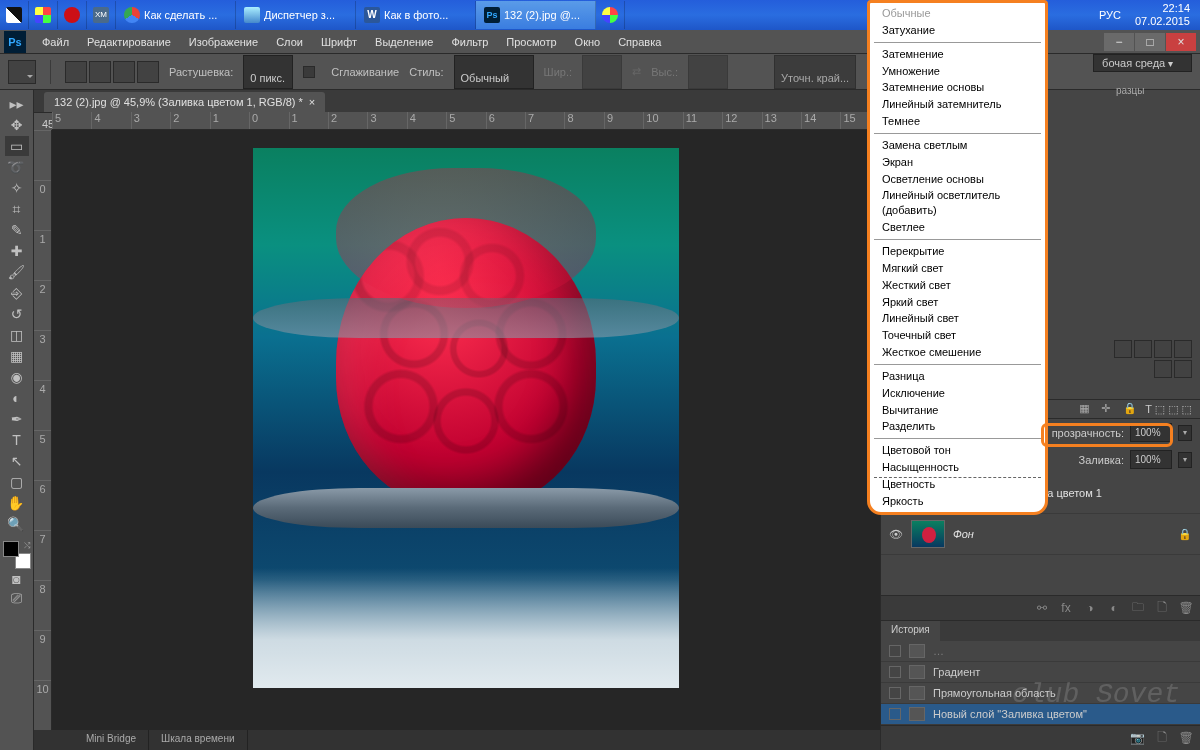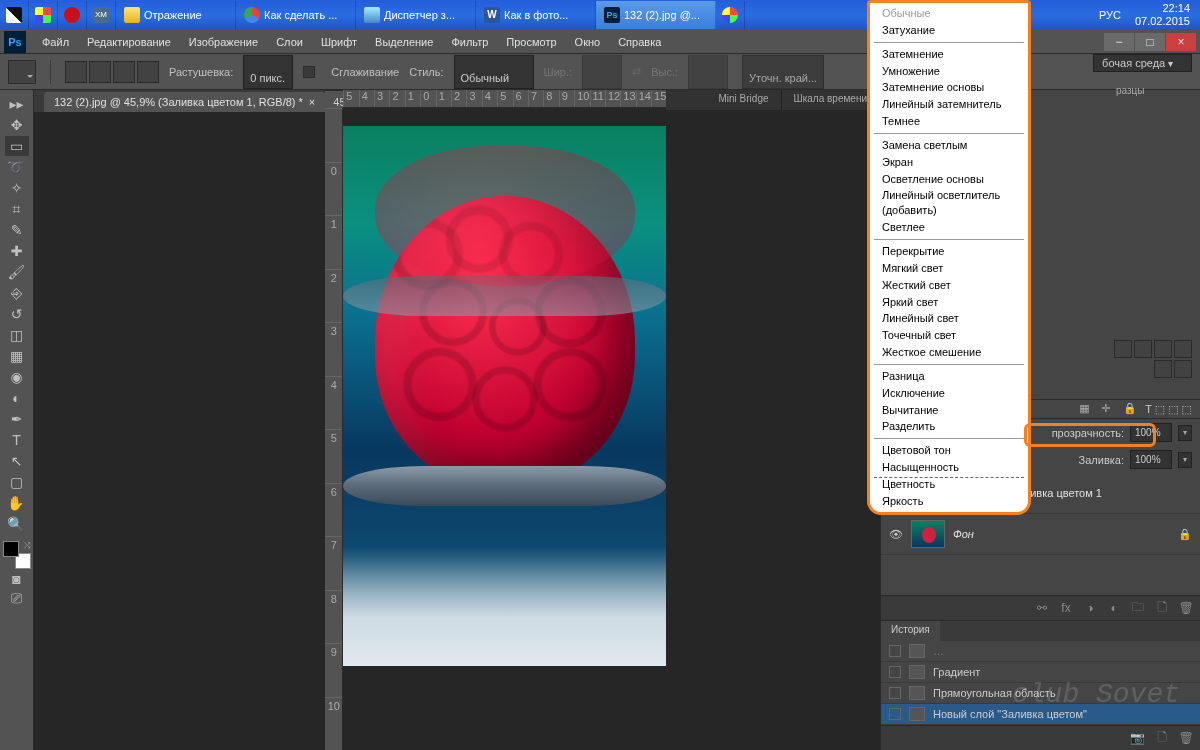--- a/index.html
+++ b/index.html
@@ -37,21 +37,21 @@
 .opt-sep{width:1px;height:24px;background:#3a3a3a;margin:0 4px}
 .ps-body{flex:1;display:flex;overflow:hidden}
 .ps-tools{width:34px;background:#535353;border-right:1px solid #2a2a2a;display:flex;flex-direction:column;align-items:center;padding-top:4px;gap:1px}
 .tool-btn{width:24px;height:20px;display:flex;align-items:center;justify-content:center;color:#c0c0c0;position:relative;font-size:14px}
 .tool-btn.s{height:18px}
 .tool-btn.active{background:#3a3a3a}
 .fgbg{position:relative;width:28px;height:28px;margin-top:6px}
 .fg{position:absolute;top:0;left:0;width:16px;height:16px;background:#000;border:1px solid #888}
 .bg{position:absolute;bottom:0;right:0;width:16px;height:16px;background:#fff;border:1px solid #888}
 .swap{position:absolute;top:0;right:0;font-size:8px;color:#aaa}
-.ps-work{flex:1;display:flex;flex-direction:row;background:#262626}
+.ps-work{flex:1;display:flex;flex-direction:column;background:#262626}
 .doc-tabs{height:22px;background:#3a3a3a;display:flex;align-items:flex-end;padding-left:10px}
 .doc-tab{background:#535353;color:#e0e0e0;padding:4px 10px;font-size:10px;border-top-left-radius:3px;border-top-right-radius:3px;display:flex;gap:6px}
 .rulers-wrap{flex:1;position:relative;background:#262626}
 .ruler-h{position:absolute;top:0;left:18px;right:0;height:18px;background:#535353;border-bottom:1px solid #2a2a2a;display:flex;color:#aaa;font-size:9px}
 .ruler-h div{flex:1;border-left:1px solid #666;padding-left:2px}
 .ruler-v{position:absolute;top:18px;left:0;bottom:0;width:18px;background:#535353;border-right:1px solid #2a2a2a;display:flex;flex-direction:column;color:#aaa;font-size:9px}
 .ruler-v div{flex:1;border-top:1px solid #666;padding-top:2px;text-align:center}
 .canvas-area{position:absolute;top:18px;left:18px;right:0;bottom:22px;background:#262626;display:flex;align-items:flex-start;justify-content:center;padding-top:18px}
 .canvas-img{width:426px;height:540px;background:linear-gradient(180deg,#0a8060 0%,#0a9080 18%,#0a7090 35%,#083860 60%,#0d4a70 80%,#9ab8c8 100%);position:relative;overflow:hidden}
 .raspberry{position:absolute;top:70px;left:50%;transform:translateX(-50%);width:260px;height:290px;background:radial-gradient(circle at 40% 30%,#ff3050,#c00030 60%,#800020);border-radius:50% 50% 45% 45%;box-shadow:inset -20px -20px 40px rgba(0,0,0,.4),inset 20px 20px 40px rgba(255,100,120,.3)}
@@ -84,21 +84,21 @@
 .link-ic{width:8px;color:#999}
 .layer-name{color:#e0e0e0;font-size:11px}
 .layer-lock{margin-left:auto;color:#aaa}
 .layers-footer{display:flex;justify-content:flex-end;align-items:center;padding:4px 6px;gap:8px;background:#3a3a3a;border-top:1px solid #2a2a2a}
 .lf-ico{width:16px;height:16px;color:#888;display:flex;align-items:center;justify-content:center;font-size:12px}
 .history-panel{background:#454545;border-top:1px solid #2a2a2a}
 .hist-item{display:flex;align-items:center;padding:3px 8px;gap:8px;color:#ccc;font-size:10px;border-bottom:1px solid #3a3a3a}
 .hist-item.selected{background:#2a5a8a}
 .hist-thumb{width:16px;height:14px;border:1px solid #666;background:#555}
 .hist-check{width:12px;height:12px;border:1px solid #666}
-.blend-menu{position:absolute;top:0;left:867px;width:164px;background:#fff;border:3px solid #f58020;border-radius:4px 4px 14px 14px;z-index:100;font-size:11px;color:#000;padding:2px 0}
+.blend-menu{position:absolute;top:0;left:867px;width:181px;background:#fff;border:3px solid #f58020;border-radius:4px 4px 14px 14px;z-index:100;font-size:11px;color:#000;padding:2px 0}
 .blend-item{padding:1px 12px;line-height:1.35}
 .blend-item:first-child{color:#999}
 .blend-sep{height:1px;background:#999;margin:3px 4px}
 .blend-cutoff{position:absolute;bottom:34px;left:4px;right:4px;height:1px;border-top:1px dashed #666}
 .opacity-highlight{position:absolute;right:-128px;top:420px;width:132px;height:24px;border:3px solid #f58020;border-radius:6px;z-index:99;pointer-events:none}
 .ws-select{position:absolute;right:8px;top:0;background:#333;border:1px solid #222;color:#ccc;padding:2px 18px 2px 8px;font-size:10px}
 .minipanel{position:absolute;top:250px;right:8px;width:110px;display:flex;flex-direction:column;gap:2px}
 .mp-row{display:flex;justify-content:flex-end;gap:2px}
 .mp-ic{width:18px;height:18px;border:1px solid #2a2a2a;background:#424242}
 .watermark{position:absolute;bottom:40px;right:20px;color:rgba(255,255,255,.15);font-size:28px;font-style:italic;font-family:Liberation Mono, monospace;pointer-events:none}
@@ -112,24 +112,20 @@
       <span class="tb-icon" style="background:linear-gradient(45deg,#fff 48%,#111 48%)"></span>
     </div>
   <div class="taskbar-item icon-only">
       <span class="tb-icon" style="background:repeating-conic-gradient(#f44 0 25%,#4f4 0 50%,#44f 0 75%,#ff4 0 100%);"></span>
     </div>
   <div class="taskbar-item icon-only">
       <span class="tb-icon tb-opera"></span>
     </div>
   <div class="taskbar-item icon-only">
       <span class="tb-icon tb-xm">XM</span>
-    </div>
-  <div class="taskbar-item" style="width:120px">
-      <span class="tb-icon tb-folder"></span>
-      <span>Отражение</span>
     </div>
   <div class="taskbar-item" style="width:120px">
       <span class="tb-icon tb-chrome"></span>
       <span>Как сделать ...</span>
     </div>
   <div class="taskbar-item" style="width:120px">
       <span class="tb-icon" style="background:linear-gradient(#aef,#48c)"></span>
       <span>Диспетчер з...</span>
     </div>
   <div class="taskbar-item" style="width:120px">
@@ -188,21 +184,21 @@
         <span class="opt-check-box"></span>
         <span>Сглаживание</span>
       </div>
     <span class="opt-label">Стиль:</span>
     <div class="opt-input" style="min-width:80px">Обычный</div>
     <span class="opt-label" style="color:#777">Шир.:</span>
     <div class="opt-input" style="min-width:40px;opacity:.5"></div>
     <span style="color:#666">⇄</span>
     <span class="opt-label" style="color:#777">Выс.:</span>
     <div class="opt-input" style="min-width:40px;opacity:.5"></div>
-    <div class="opt-input" style="min-width:80px;margin-left:4px;opacity:.7">Уточн. край...</div>
+    <div class="opt-input" style="min-width:80px;margin-left:36px;opacity:.7">Уточн. край...</div>
     <div class="ws-select"><span>бочая среда</span> ▾</div>
   </div>
 
   <div class="ps-body">
 
     <div class="ps-tools">
       <div class="tool-btn">▸▸</div>
       <div class="tool-btn">✥</div>
       <div class="tool-btn active">▭</div>
       <div class="tool-btn">➰</div>

